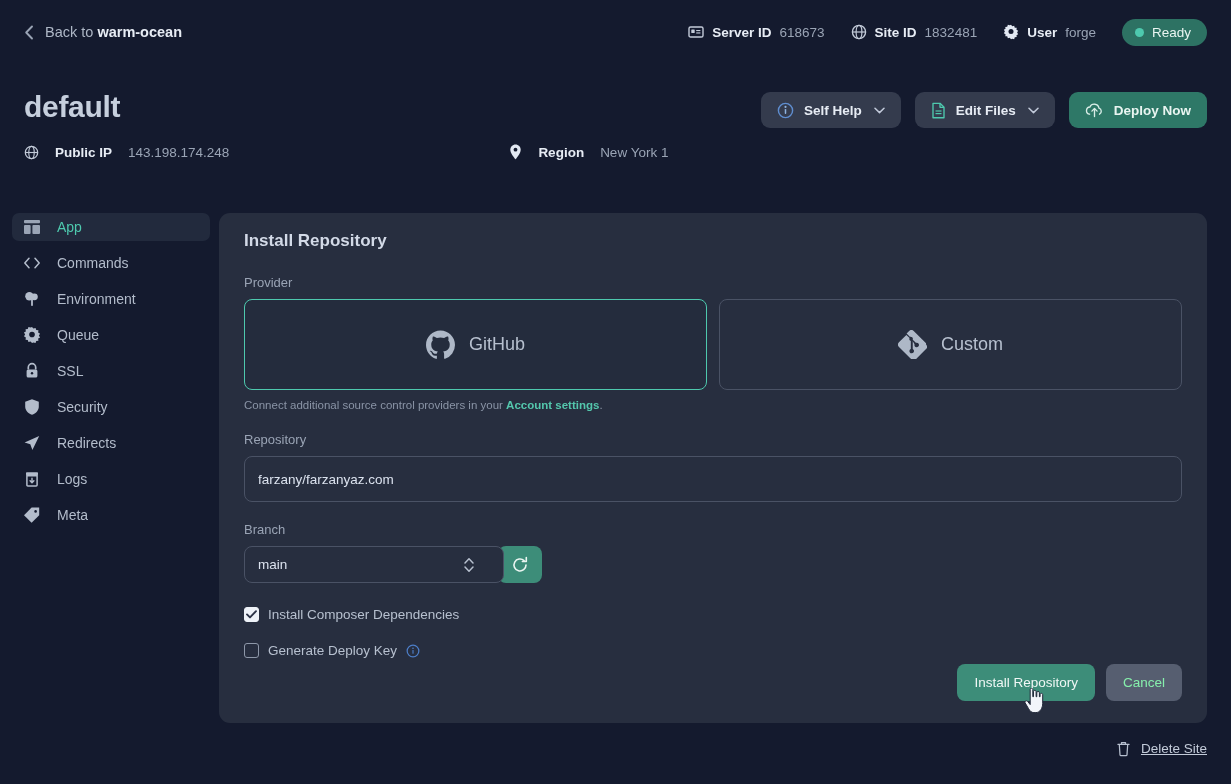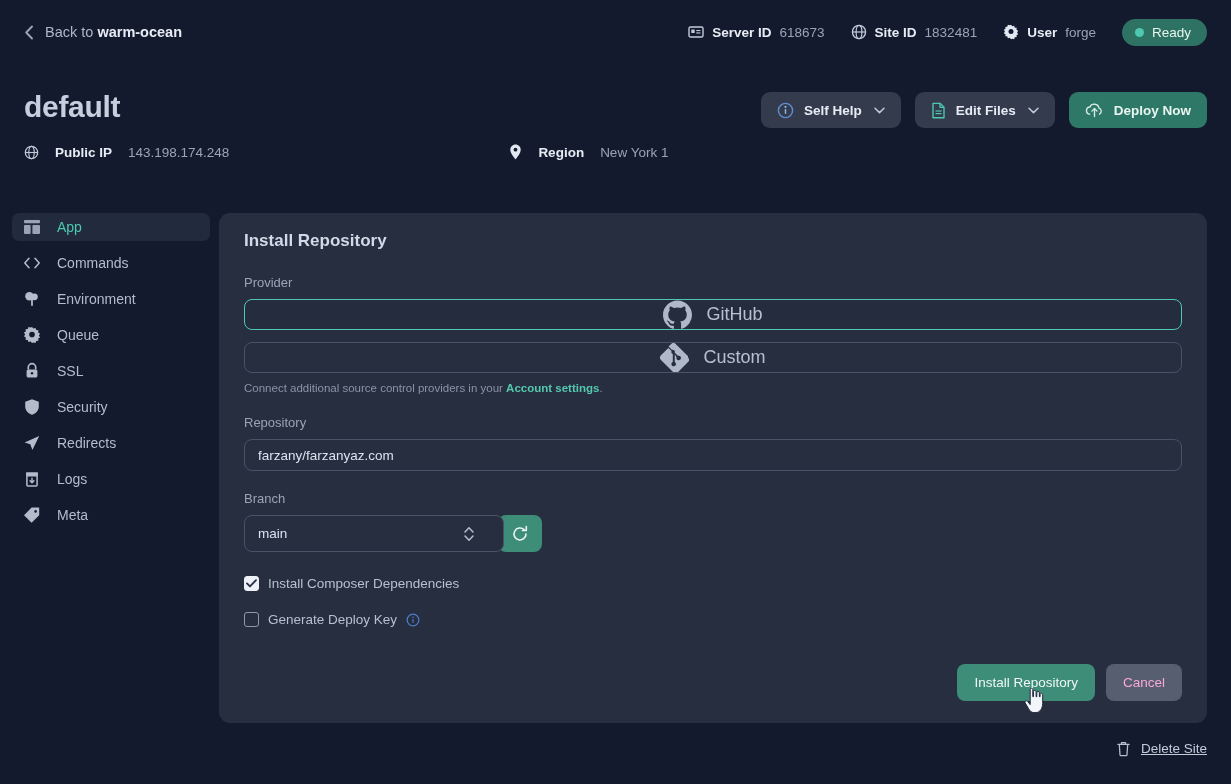--- a/index.html
+++ b/index.html
@@ -75,34 +75,34 @@
 
   
   .panel {
     position: absolute; left: 219px; top: 213px;
     width: 988px; height: 510px;
     background: #272e3f; border-radius: 11px;
   }
   .panel-title { margin: 18px 0 0 25px; font-size: 17px; font-weight: bold; color: #d3dae7; }
   .field-label { font-size: 13px; color: #9aa4b5; margin: 0 0 9px 25px; }
 
-  .provider-row { display: flex; gap: 12px; margin: 0 25px; flex-direction: column; }
+  .provider-row { display: flex; gap: 12px; margin: 0 25px; }
   .provider-card {
     flex: 1; height: 91px; border-radius: 8px;
     display: flex; align-items: center; justify-content: center; gap: 14px;
     font-size: 18px; color: #b7c0cf; cursor: pointer;
     border: 1.5px solid #4a5265; background: #272e3f;
   }
   .provider-card.selected { border: 1.5px solid #4ec9ae; background: #242c3d; }
 
   .hint { font-size: 11.5px; color: #8a94a6; margin: 9px 0 0 25px; }
   .hint a { color: #54c7ad; font-weight: bold; text-decoration: none; cursor: pointer; }
 
   .text-input {
-    display: block; margin: 0 25px; width: 938px; height: 32px;
+    display: block; margin: 0 25px; width: 938px; height: 46px;
     background: #272e3f; border: 1px solid #4a5265; border-radius: 8px;
     color: #dbe2ee; font-size: 13.5px; padding: 0 13px;
     font-family: "Liberation Sans", sans-serif;
   }
 
   .branch-row { display: flex; align-items: center; gap: 12px; margin: 0 25px; }
   .select-wrap { position: relative; width: 242px; height: 37px; }
   .select-box {
     width: 260px; height: 37px; background: #272e3f;
     border: 1px solid #4a5265; border-radius: 8px;
@@ -127,21 +127,21 @@
   .cbox.checked { background: #eef2f8; border-color: #eef2f8; }
   .check-row .clabel { font-size: 13.5px; color: #b7c0cf; }
 
   .footer-btns { position: absolute; right: 25px; bottom: 22px; display: flex; gap: 11px; }
   .fbtn {
     height: 37px; border-radius: 8px; padding: 0 17px; border: none;
     font-size: 13.5px; cursor: pointer; font-family: "Liberation Sans", sans-serif;
     display: flex; align-items: center;
   }
   .fbtn-teal { background: #3d8d79; color: #f0f7f5; }
-  .fbtn-grey { background: #565e70; color: #f9a8d4; }
+  .fbtn-grey { background: #565e70; color: #86efac; }
 
   .delete-row {
     position: absolute; right: 24px; top: 740px;
     display: flex; align-items: center; gap: 10px; cursor: pointer;
   }
   .delete-row .dlabel {
     font-size: 13.5px; color: #c3cbd9; text-decoration: underline;
   }
 
   .cursor { position: absolute; left: 1024px; top: 688px; pointer-events: none; }

